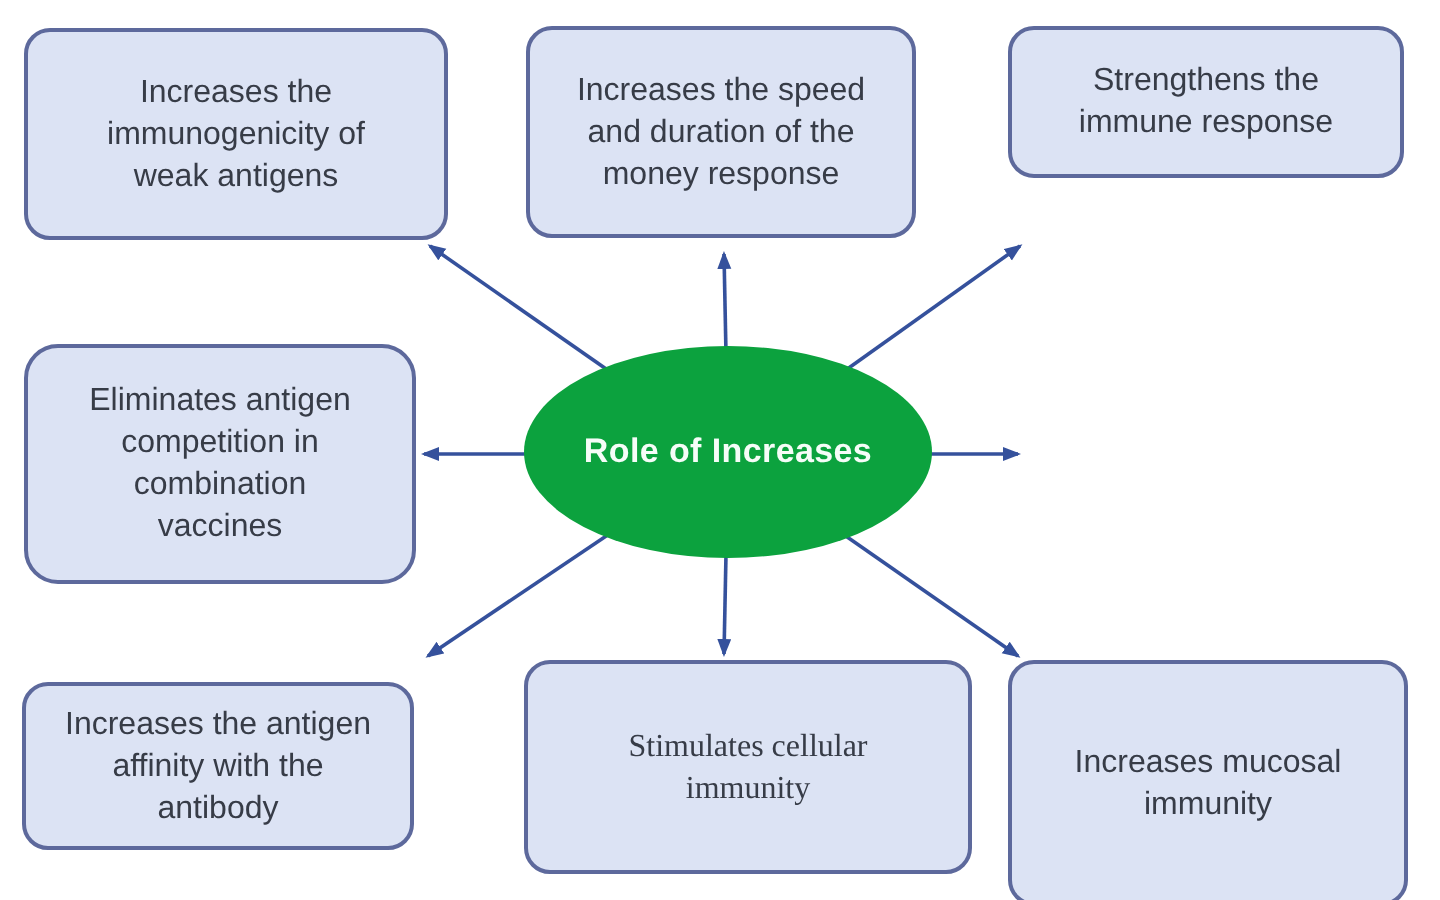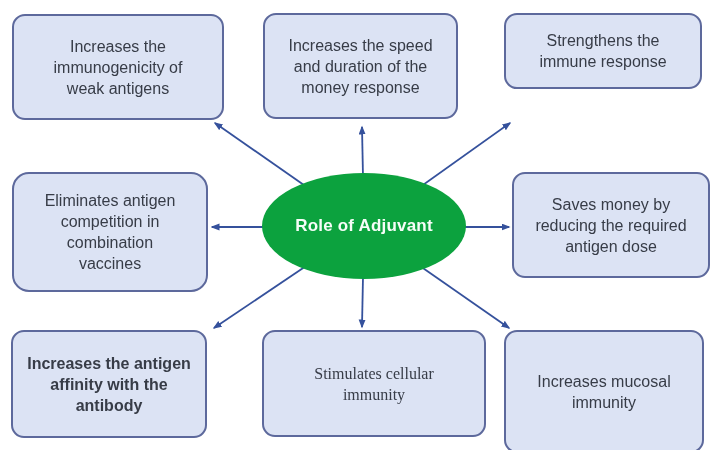--- a/index.html
+++ b/index.html
@@ -70,44 +70,41 @@
       <line x1="364" y1="227" x2="510" y2="123" marker-end="url(#ah)"></line>
       <line x1="364" y1="227" x2="212" y2="227" marker-end="url(#ah)"></line>
       <line x1="364" y1="227" x2="509" y2="227" marker-end="url(#ah)"></line>
       <line x1="364" y1="227" x2="214" y2="328" marker-end="url(#ah)"></line>
       <line x1="364" y1="227" x2="362" y2="327" marker-end="url(#ah)"></line>
       <line x1="364" y1="227" x2="509" y2="328" marker-end="url(#ah)"></line>
     </g>
   </svg>
 
   <div class="center-ellipse">
-    <span>Role of Adjuvant</span>
+    <span>Role of Increases</span>
   </div>
 
   <div class="node-box" style="left:12px;  top:14px;  width:212px; height:106px;">Increases the
 immunogenicity of
 weak antigens</div>
 
   <div class="node-box" style="left:263px; top:13px;  width:195px; height:106px;">Increases the speed
 and duration of the
 money response</div>
 
   <div class="node-box" style="left:504px; top:13px;  width:198px; height:76px;">Strengthens the
 immune response</div>
 
   <div class="node-box" style="left:12px;  top:172px; width:196px; height:120px;border-radius:17px;">Eliminates antigen
 competition in
 combination
 vaccines</div>
 
-  <div class="node-box" style="left:512px; top:172px; width:198px; height:106px;">Saves money by
-reducing the required
-antigen dose</div>
 
-  <div class="node-box" style="left:11px;  top:330px; width:196px; height:108px;font-weight:bold;">Increases the antigen
+  <div class="node-box" style="left:11px;  top:341px; width:196px; height:84px;">Increases the antigen
 affinity with the
 antibody</div>
 
   <div class="node-box" style="left:262px; top:330px; width:224px; height:107px;font-family:Liberation Serif, serif;">Stimulates cellular
 immunity</div>
 
   <div class="node-box" style="left:504px; top:330px; width:200px; height:123px;">Increases mucosal
 immunity</div>
 
 </div>

